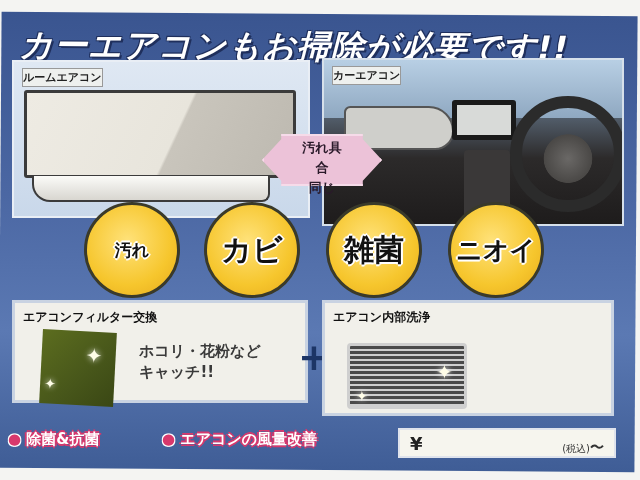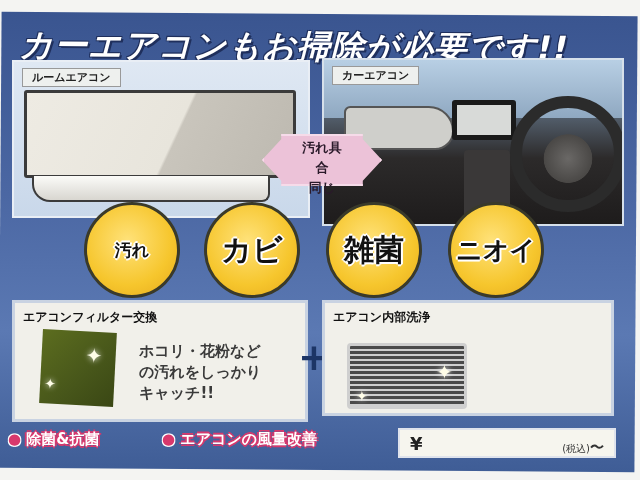--- a/index.html
+++ b/index.html
@@ -25,21 +25,21 @@
       background: linear-gradient(180deg, #dfe8f3 0%, #c9d8ea 100%);
       border: 2px solid #e9eef5;
     }
     .panel-car {
       position: absolute; left: 322px; top: 58px; width: 302px; height: 168px;
       background: linear-gradient(180deg, #a9c2dc 0%, #5a6878 30%, #2c2a2a 60%, #1e1c1c 100%);
       border: 2px solid #d6e0ea;
       overflow: hidden;
     }
     .panel-label {
-      position: absolute; left: 8px; top: 6px; padding: 1px 9px;
+      position: absolute; left: 8px; top: 6px; padding: 1px 0;
       background: #eef0ee; color: #222; font-size: 11px; font-weight: bold;
       border: 1px solid #999;
     }
     .ac-unit {
       position: absolute; left: 10px; top: 28px; width: 272px; height: 88px;
       background: linear-gradient(115deg, #eeebe3 0%, #e8e5dc 55%, #c9c5bc 56%, #bdb9b0 100%);
       border: 3px solid #3b3b3b; border-radius: 3px;
     }
     .ac-louver {
       position: absolute; left: 18px; top: 114px; width: 238px; height: 26px;
@@ -93,21 +93,21 @@
     .circle span { display: block; }
     .c1 { left: 84px; top: 202px; font-size: 17px; line-height: 26px; }
     .c2 { left: 204px; top: 202px; font-size: 30px; }
     .c3 { left: 326px; top: 202px; font-size: 30px; }
     .c4 { left: 448px; top: 202px; font-size: 26px; }
 
     
     .box {
       position: absolute; background: #f1f0ea; border: 3px solid #c9d3e2;
     }
-    .box-filter { left: 12px; top: 300px; width: 296px; height: 122px; }
+    .box-filter { left: 12px; top: 300px; width: 296px; height: 103px; }
     .box-wash { left: 322px; top: 300px; width: 292px; height: 116px; }
     .box-title { position: absolute; left: 8px; top: 6px; font-size: 12px; font-weight: bold; color: #111; }
     .filter-img {
       position: absolute; left: 26px; top: 28px; width: 74px; height: 74px;
       background: linear-gradient(135deg, #5c6d1f 0%, #47561a 60%, #3a4714 100%);
       transform: rotate(3deg);
     }
     .sparkle { position: absolute; color: #fffde8; font-size: 20px; line-height: 20px; text-shadow: 0 0 6px #fff; }
     .box-desc { position: absolute; font-size: 15px; font-weight: bold; color: #3a3a3a; line-height: 21px; }
     .filter-desc { left: 124px; top: 38px; }
@@ -183,21 +183,20 @@
 </div>
 
 <div class="box box-filter">
   <div class="box-title">エアコンフィルター交換</div>
   <div class="filter-img">
     <span class="sparkle" style="left:44px;top:14px">✦</span>
     <span class="sparkle" style="left:4px;top:44px;font-size:14px">✦</span>
   </div>
   <div class="box-desc filter-desc">
     <span style="display:block">ホコリ・花粉など</span>
-    <span style="display:block">の汚れをしっかり</span>
     <span style="display:block">キャッチ!!</span>
   </div>
 </div>
 
 <div class="plus">+</div>
 
 <div class="box box-wash">
   <div class="box-title">エアコン内部洗浄</div>
   <div class="coil-img">
     <span class="sparkle" style="left:86px;top:16px">✦</span>

